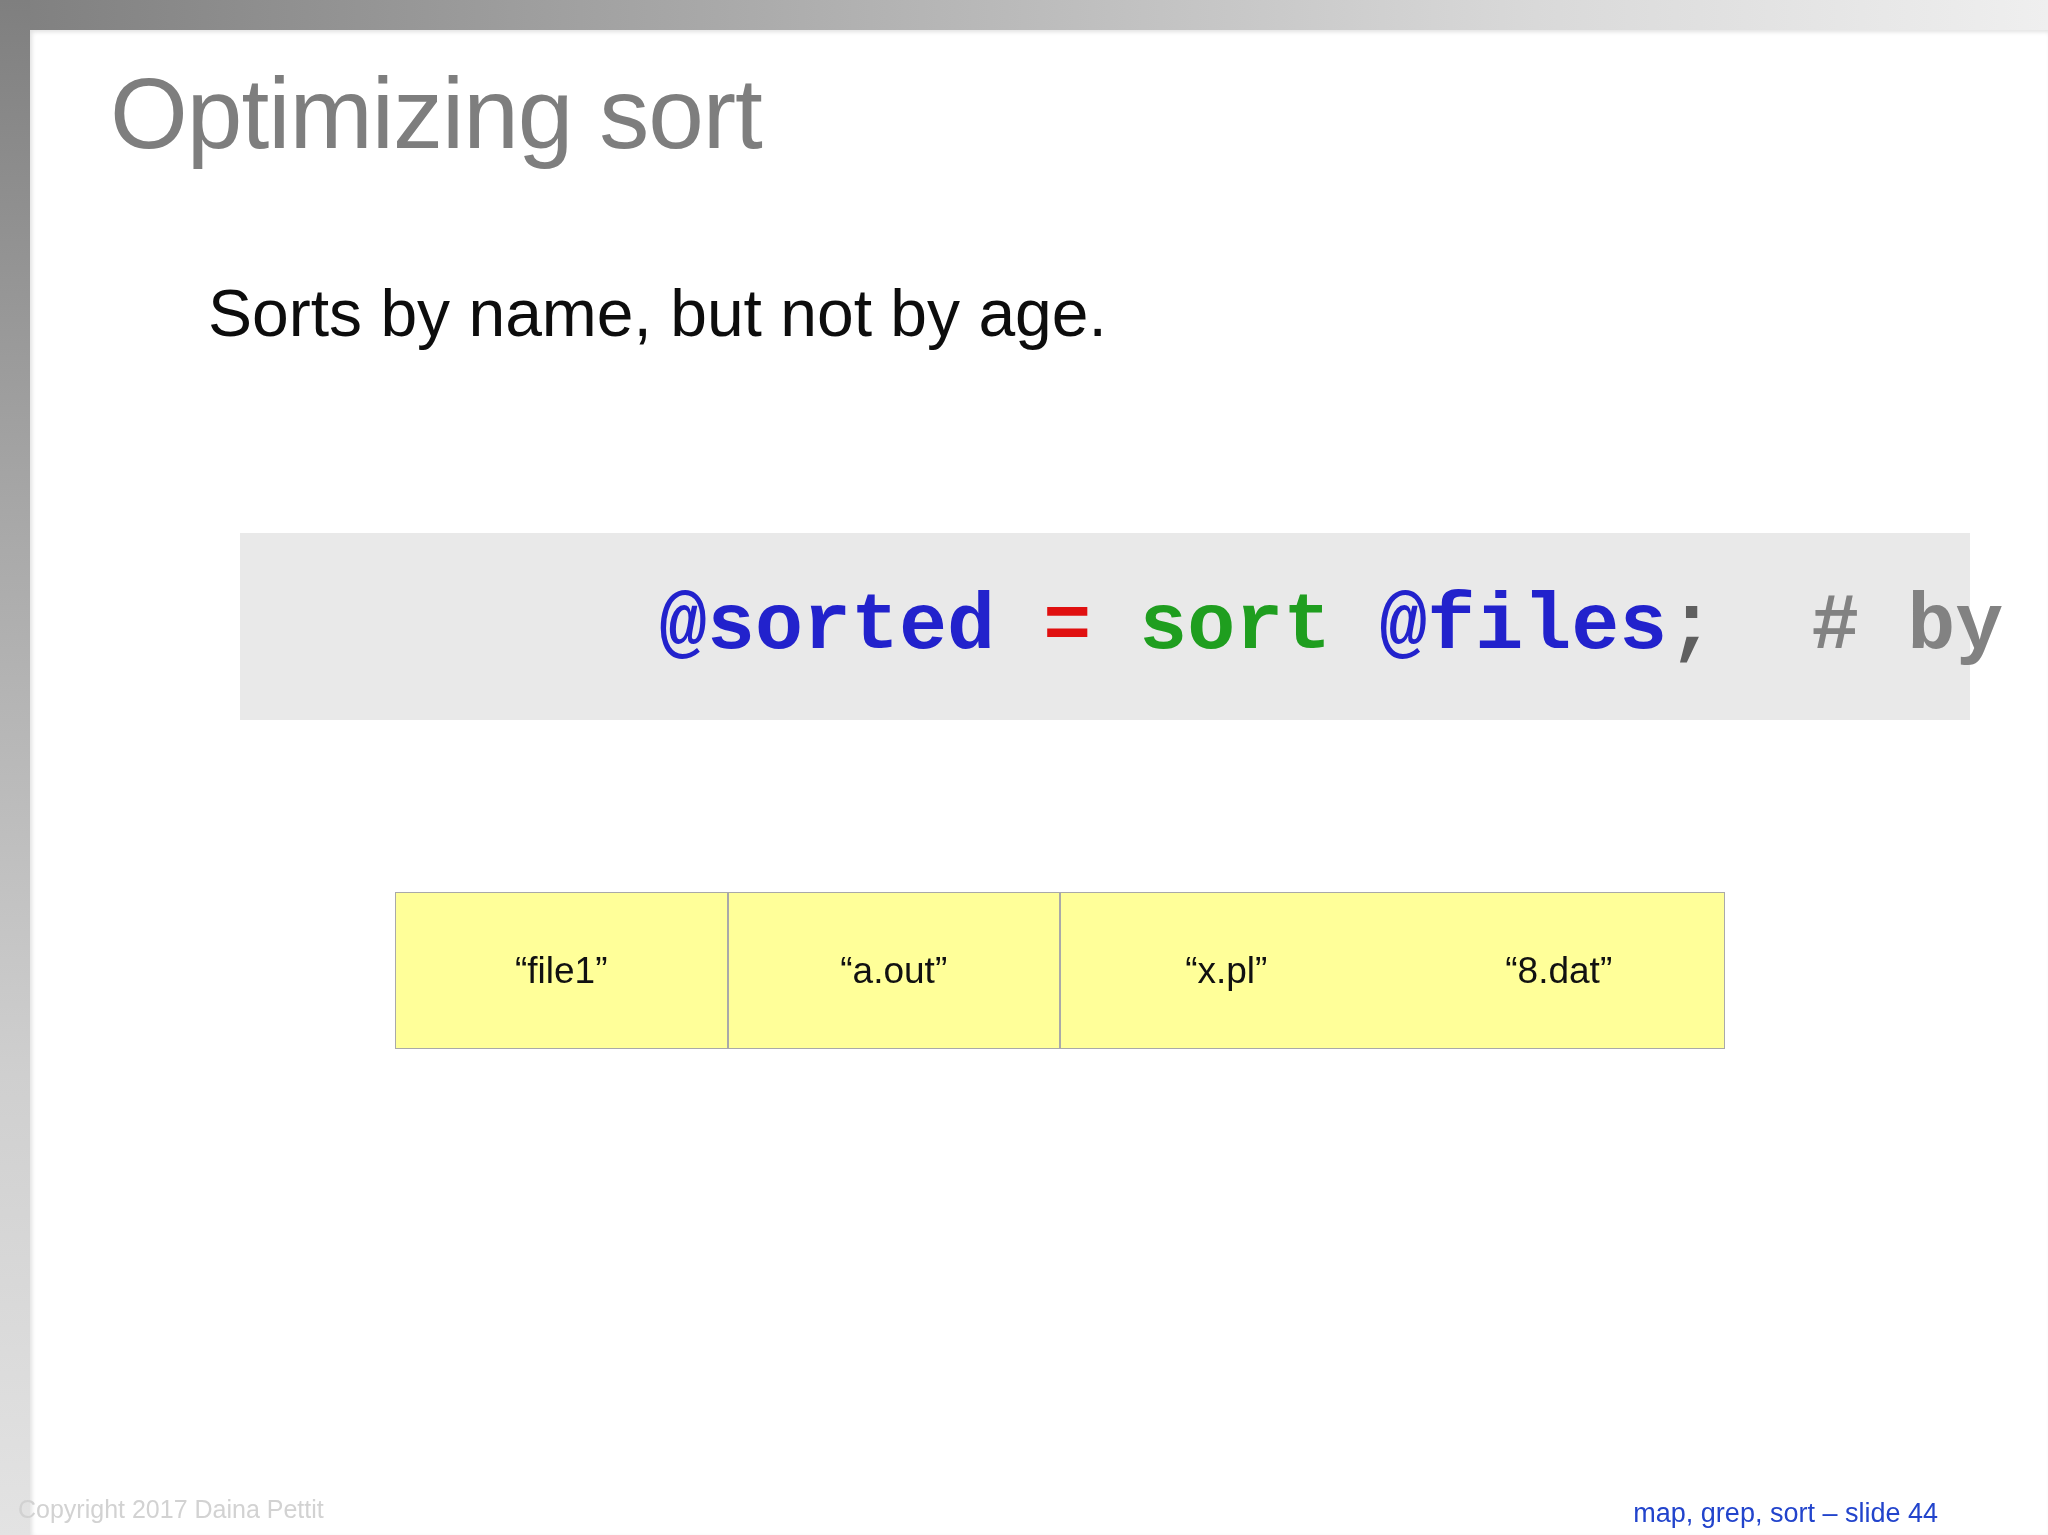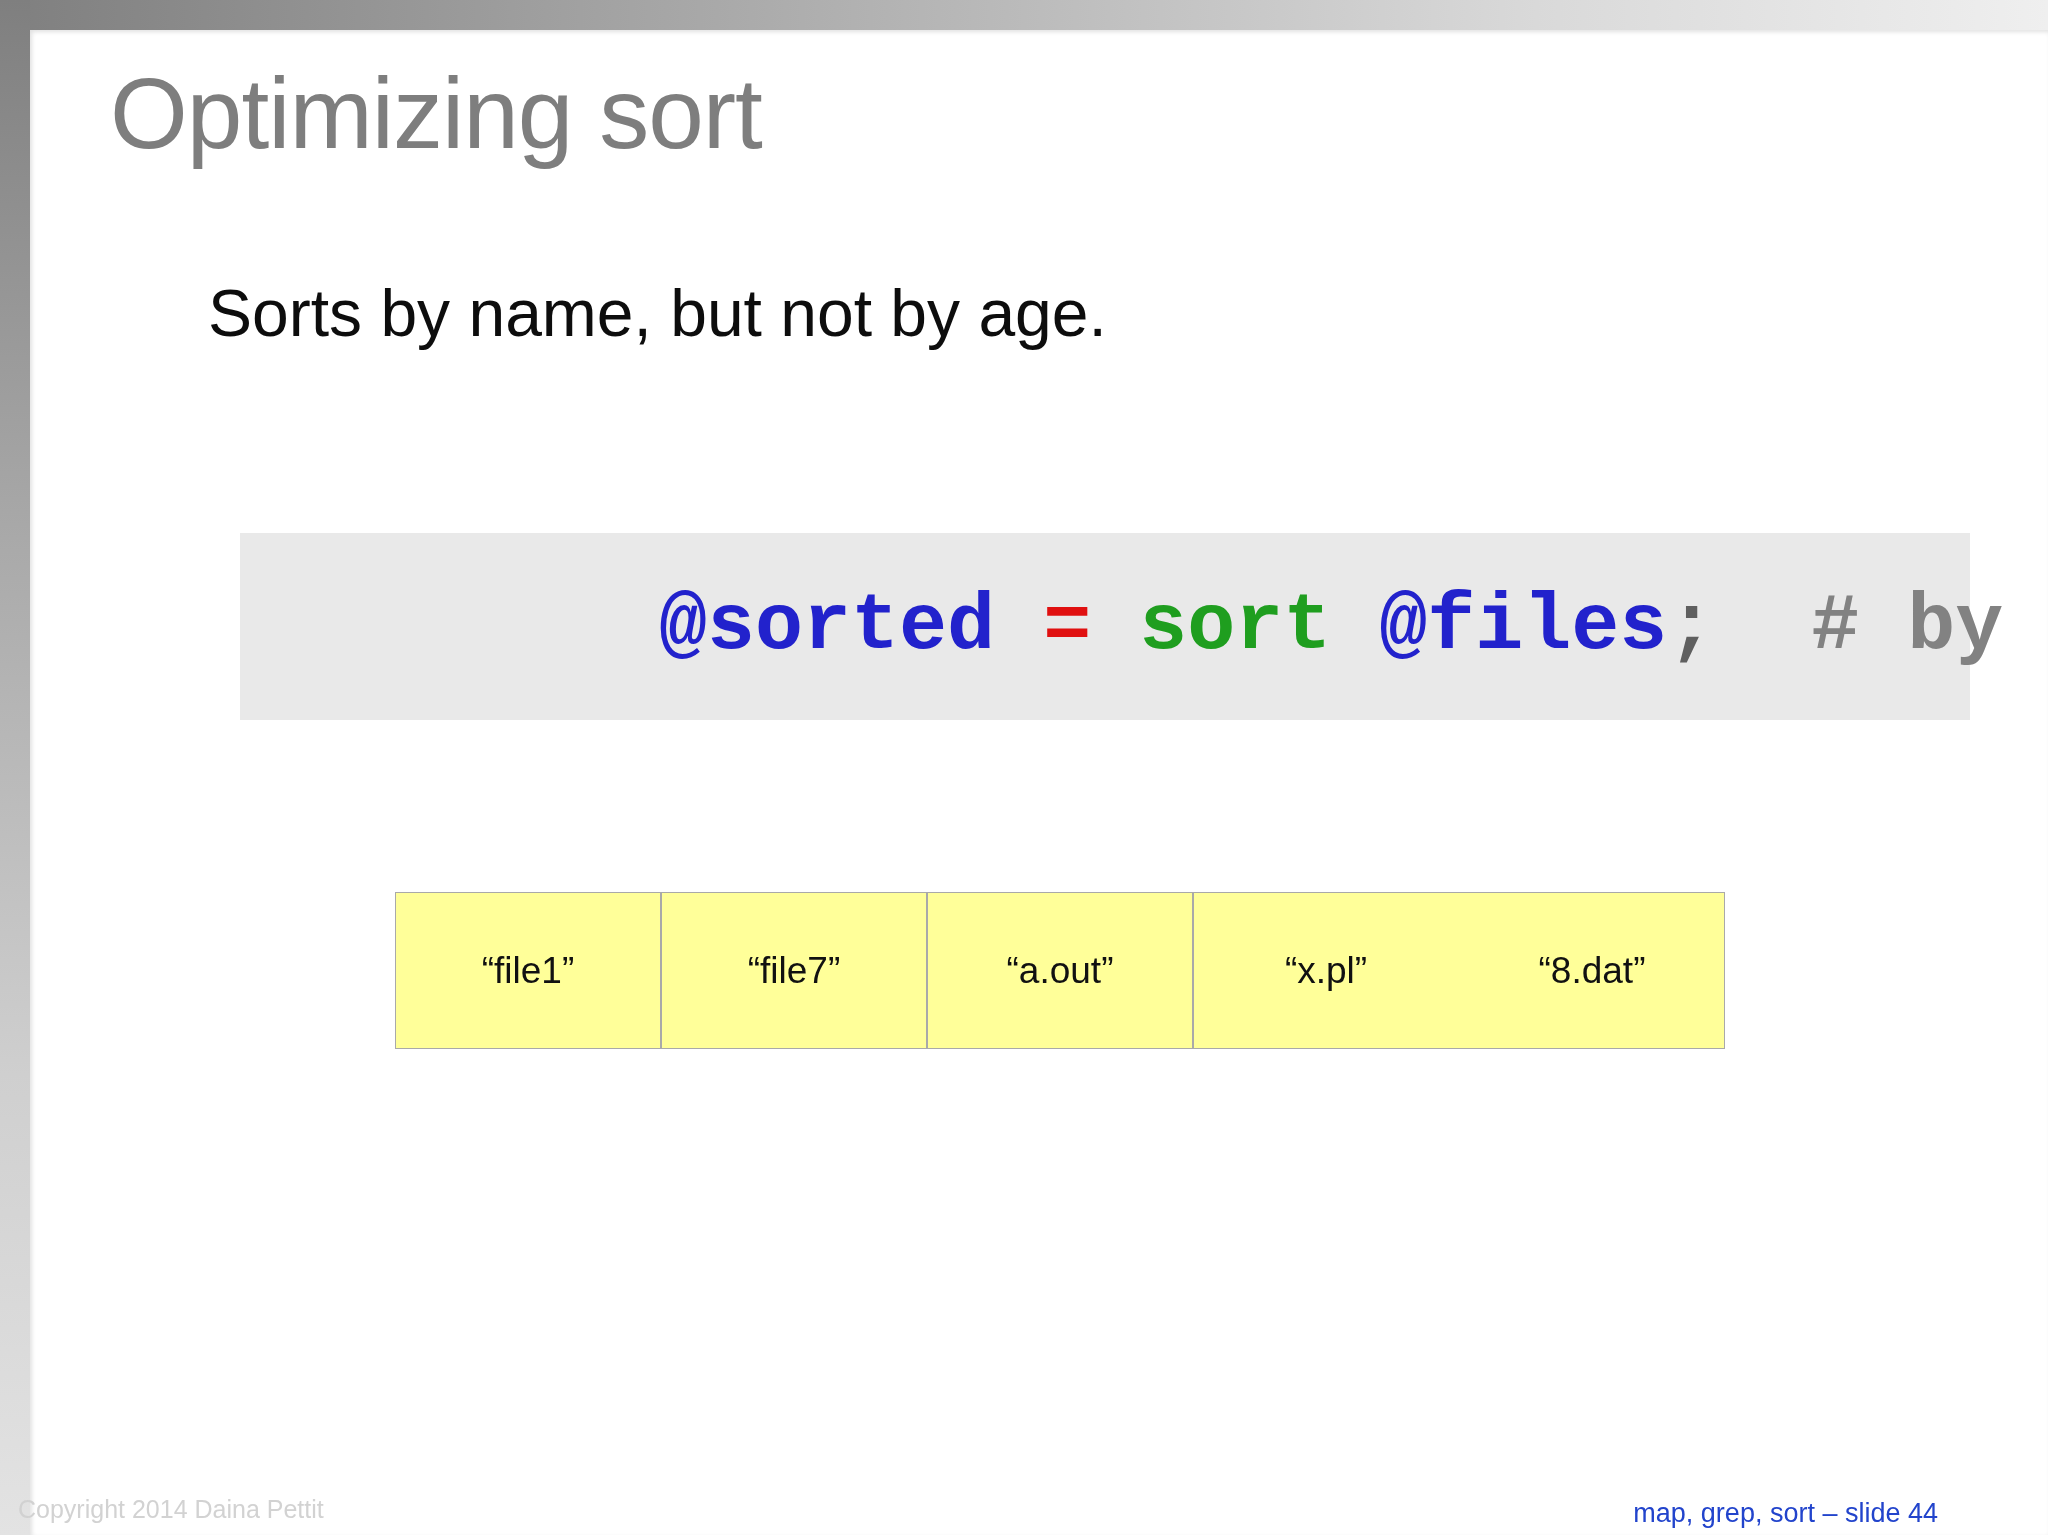--- a/index.html
+++ b/index.html
@@ -89,25 +89,24 @@
     <div class="slide-subtitle">Sorts by name, but not by age.</div>
 
     <div class="code-block" style="background-color: rgb(233, 233, 233);">
       <div class="code-line">
         <span style="color: rgb(34, 34, 204);">@sorted</span><span style="color: rgb(128, 128, 128);"> </span><span style="color: rgb(224, 16, 16);">=</span><span style="color: rgb(128, 128, 128);"> </span><span style="color: rgb(31, 158, 31);">sort</span><span style="color: rgb(128, 128, 128);"> </span><span style="color: rgb(34, 34, 204);">@files</span><span style="color: rgb(95, 95, 95);">;</span><span style="color: rgb(130, 130, 130);">  # by name</span>
       </div>
     </div>
 
     <div class="files-table" style="background-color: rgb(255, 255, 153);">
       <div class="table-cell">“file1”</div>
-      <div class="table-cell">“file7”</div>
       <div class="table-cell">“a.out”</div>
       <div class="table-cell no-sep">“x.pl”</div>
       <div class="table-cell">“8.dat”</div>
     </div>
 
     <div class="footer-note" style="color: rgb(34, 68, 204);">map, grep, sort – slide 44</div>
 
   </div>
 
-  <div class="copyright-text">Copyright 2014 Daina Pettit</div>
+  <div class="copyright-text">Copyright 2017 Daina Pettit</div>
 
 </div>
 
 </body></html>

